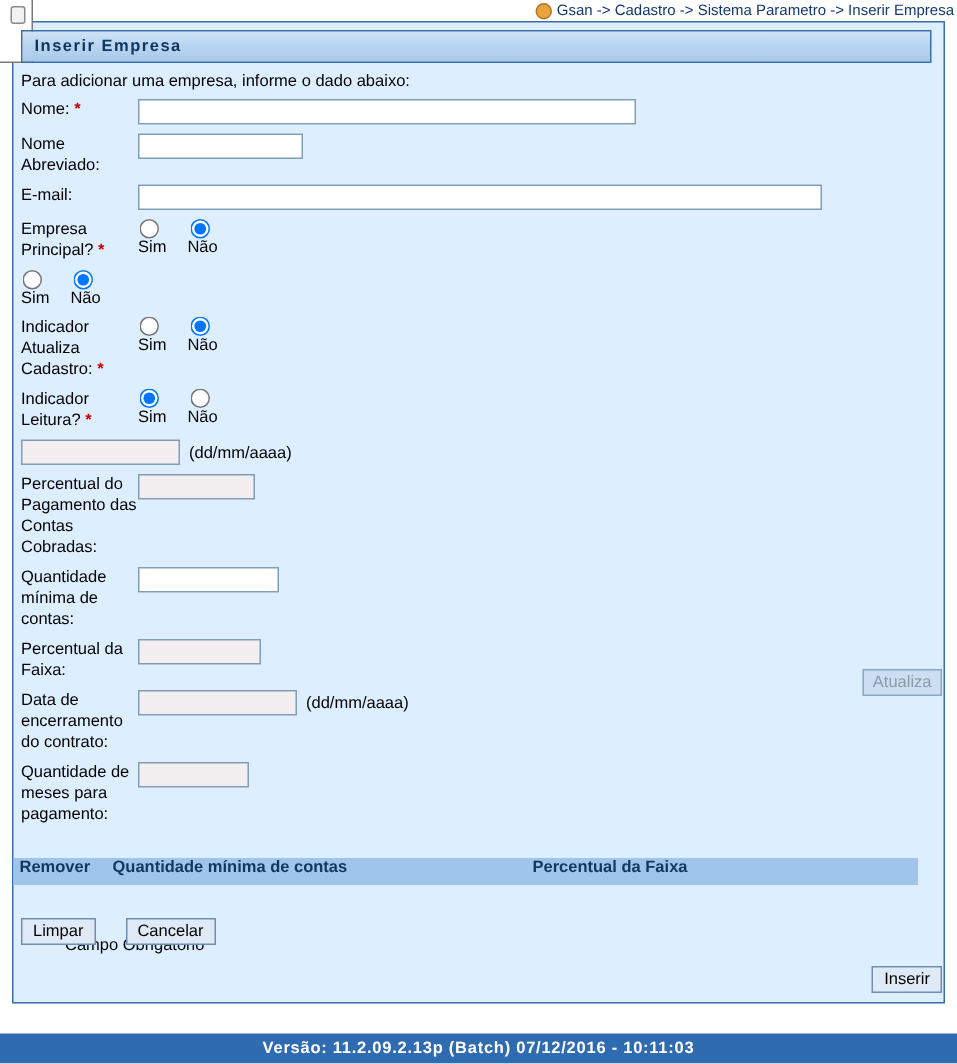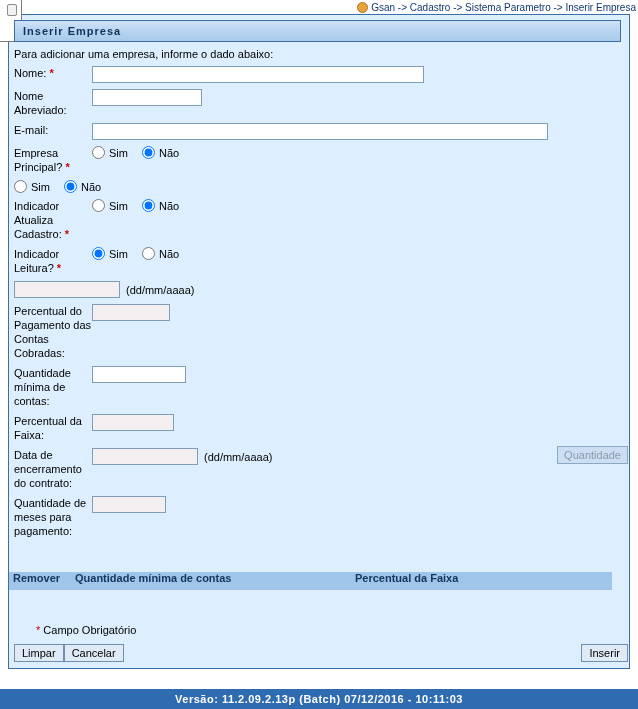--- a/index.html
+++ b/index.html
@@ -148,20 +148,21 @@
   }
   .radio-group {
     display: flex;
     align-items: center;
   }
   .radio-group label {
     display: flex;
     align-items: center;
     margin-right: 14px;
     font-size: 11px;
+    flex-direction: column;
   }
   .radio-group input {
     margin: 0 4px 0 0;
   }
 
   .adicionar-btn {
     position: absolute;
     right: 10px;
     top: 446px;
     background: #ccdff2;
@@ -194,23 +195,23 @@
     left: 36px;
     top: 624px;
     font-size: 11px;
     color: #cc0000;
   }
   .obrig span.t { color: #000; }
 
   .btn-row-left {
     position: absolute;
     left: 14px;
-    top: 644px;
-    display: flex;
-    gap: 0;
+    top: 612px;
+    display: flex;
+    gap: 20px;
   }
   .btn {
     background: #dfeaf6;
     border: 1px solid #6f8fb0;
     font-size: 11px;
     font-family: "Liberation Sans", sans-serif;
     color: #000;
     padding: 2px 7px;
   }
   .btn-inserir {
@@ -398,21 +399,21 @@
 
   <div class="row">
     <div class="lbl">Quantidade de meses para pagamento:</div>
     <div class="field-area">
       <input class="txt readonlyish" style="width: 74px;" type="text" value="">
     </div>
   </div>
 
 </div>
 
-<button class="adicionar-btn">Quantidade</button>
+<button class="adicionar-btn">Atualiza</button>
 
 <div class="table-header">
   <div class="th-remover">Remover</div>
   <div class="th-qtd">Quantidade mínima de contas</div>
   <div class="th-perc">Percentual da Faixa</div>
 </div>
 
 <div class="obrig">
   <span>*</span><span class="t"> Campo Obrigatório</span>
 </div>

